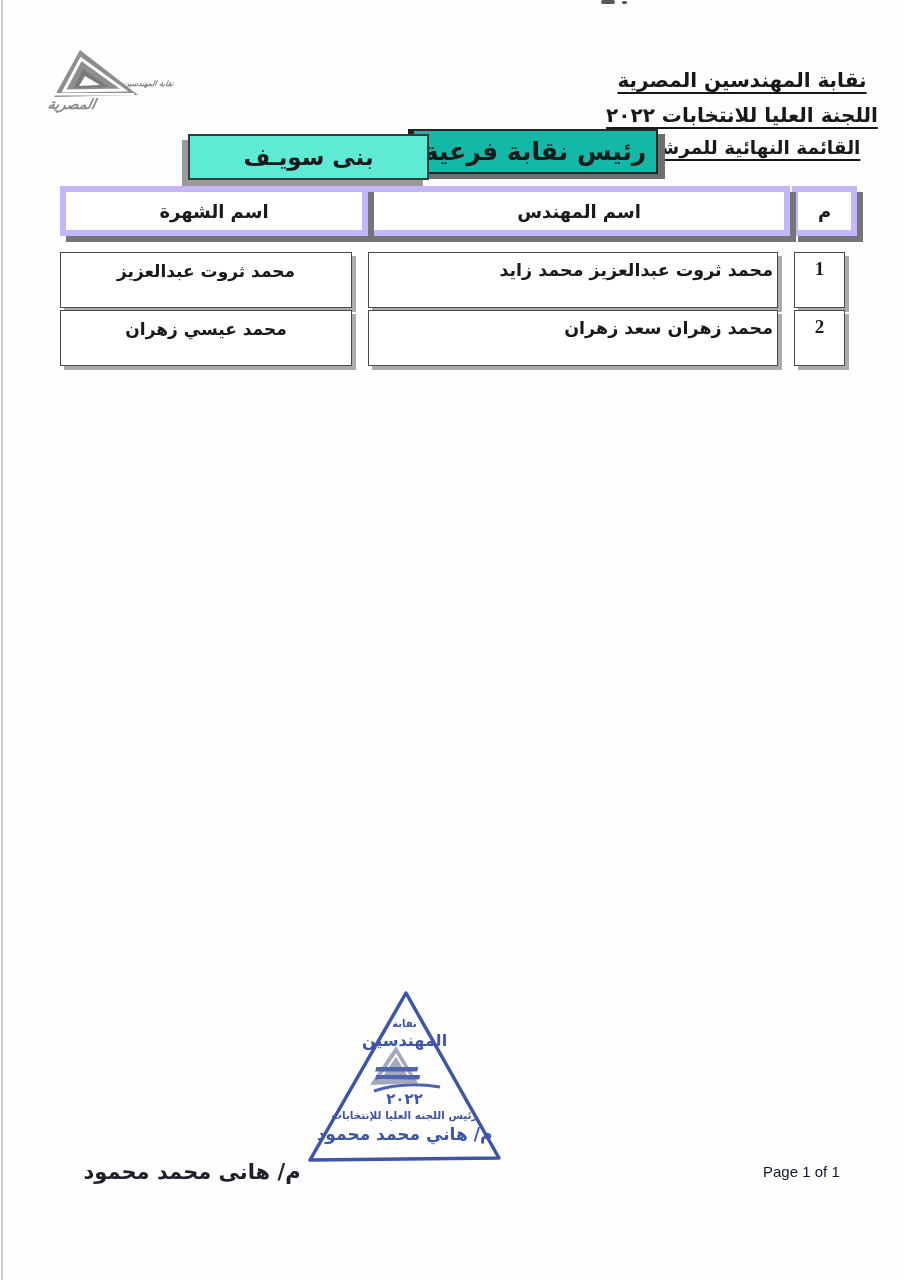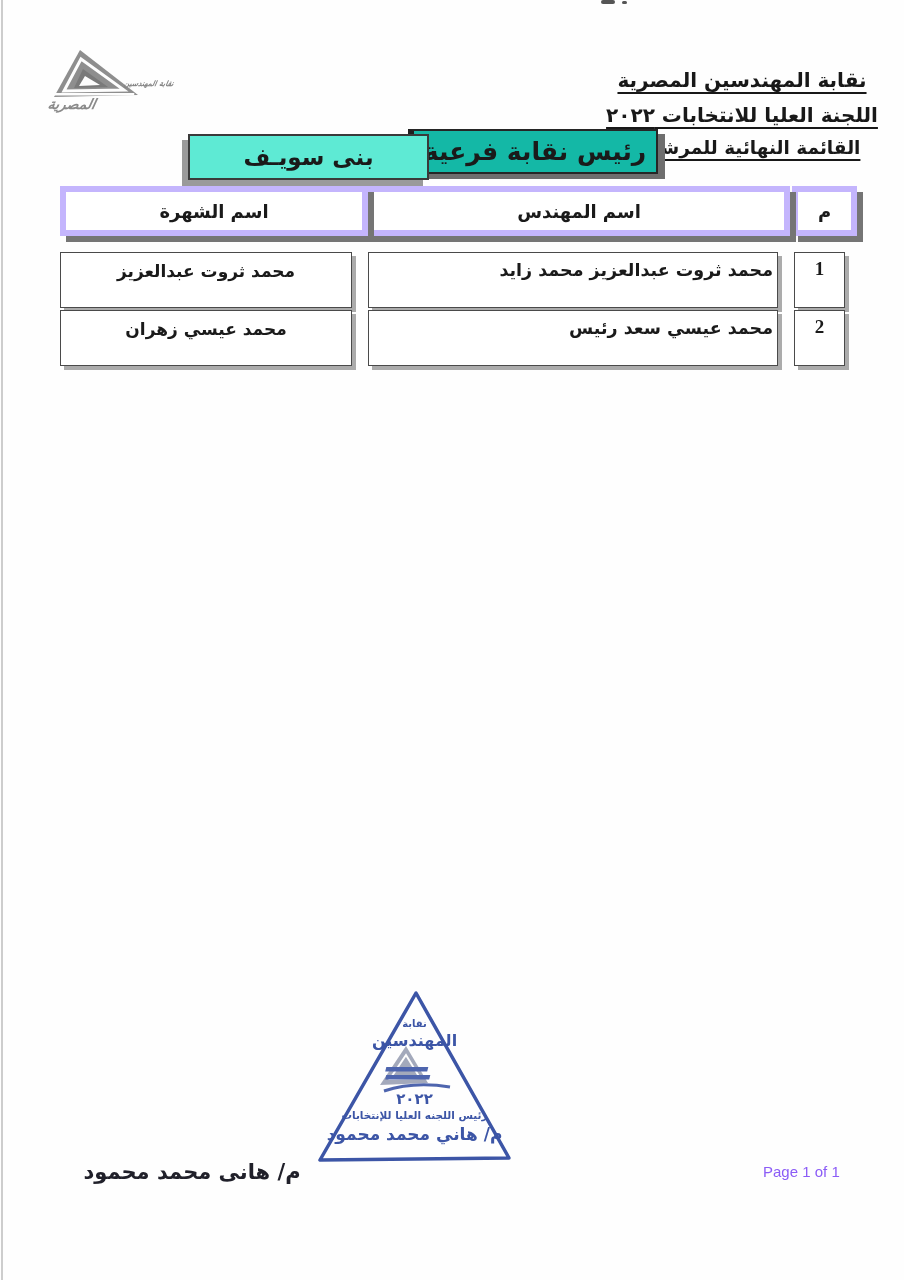--- a/index.html
+++ b/index.html
@@ -49,36 +49,36 @@
   .hdr-engineer{left:368px;width:410px;}
   .hdr-known{left:60px;width:296px;}
   .rowbox{border:1.8px solid #4a4a4a;box-shadow:4px 4px 0 #ababab;height:56px;}
   .row1{top:252px;}
   .row2{top:310px;}
   .cell-index{left:794px;width:51px;text-align:center;padding-top:5px;font-family:"Liberation Serif",serif;font-size:19px;font-weight:bold;box-sizing:border-box;}
   .cell-engineer{left:368px;width:410px;text-align:right;padding:7px 4px 0 0;font-size:17.5px;font-weight:bold;box-sizing:border-box;}
   .cell-known{left:60px;width:292px;text-align:center;padding-top:8px;font-size:17px;font-weight:bold;box-sizing:border-box;}
 
   
-  .stamp{position:absolute;left:312px;top:988px;width:205px;height:178px;}
+  .stamp{position:absolute;left:302px;top:988px;width:205px;height:178px;}
   .stamp svg{position:absolute;left:0;top:0;}
   .stamp .st{position:absolute;left:0;width:100%;text-align:center;color:#3c55a6;font-weight:bold;direction:rtl;}
   .stamp .org1{top:30px;font-size:10px;}
   .stamp .org2{top:43px;font-size:16px;}
   .stamp .year{top:102px;font-size:15px;letter-spacing:3px;}
   .stamp .committee{top:121px;font-size:10.5px;white-space:nowrap;}
   .stamp .signer{top:136px;font-size:17px;white-space:nowrap;}
 
   
   .signature-block{position:absolute;left:52px;top:1160px;width:280px;text-align:center;direction:rtl;}
   .signature-line1{font-size:21px;font-weight:bold;color:#20202a;margin-bottom:17px;}
   .signature-line2{font-size:21px;font-weight:bold;color:#20202a;}
 
   
-  .page-label{position:absolute;left:763px;top:1163px;font-family:"Liberation Sans",sans-serif;font-size:15px;color:#8b5cf6;}
+  .page-label{position:absolute;left:763px;top:1163px;font-family:"Liberation Sans",sans-serif;font-size:15px;color:#0f172a;}
 </style>
 </head>
 <body>
 
 <div class="page">
 
   <div class="edge-line"></div>
   <div class="speck s1"></div>
   <div class="speck s2"></div>
 
@@ -115,21 +115,21 @@
   </div>
   <div class="cellbox hdr hdr-known">
     <span>اسم الشهرة</span>
   </div>
 
   <div class="cellbox rowbox row1 cell-index">1</div>
   <div class="cellbox rowbox row1 cell-engineer">محمد ثروت عبدالعزيز محمد زايد</div>
   <div class="cellbox rowbox row1 cell-known">محمد ثروت عبدالعزيز</div>
 
   <div class="cellbox rowbox row2 cell-index">2</div>
-  <div class="cellbox rowbox row2 cell-engineer">محمد عيسي سعد رئيس</div>
+  <div class="cellbox rowbox row2 cell-engineer">محمد زهران سعد زهران</div>
   <div class="cellbox rowbox row2 cell-known">محمد عيسي زهران</div>
 
   <div class="stamp">
     <svg width="205" height="178" viewBox="0 0 205 178">
       <polygon points="104,5 8,172 197,170" fill="none" stroke="#3c55a6" stroke-width="3.5" stroke-linejoin="round"></polygon>
 
       <g opacity="0.9">
         <polygon points="94,58 68,97 116,95" fill="#9aa0b4"></polygon>
         <polygon points="94,67 78,91 108,90" fill="none" stroke="#fdfdfd" stroke-width="2"></polygon>
         <rect x="94" y="79" width="42" height="4.5" fill="#3c55a6" transform="skewX(-14)"></rect>

